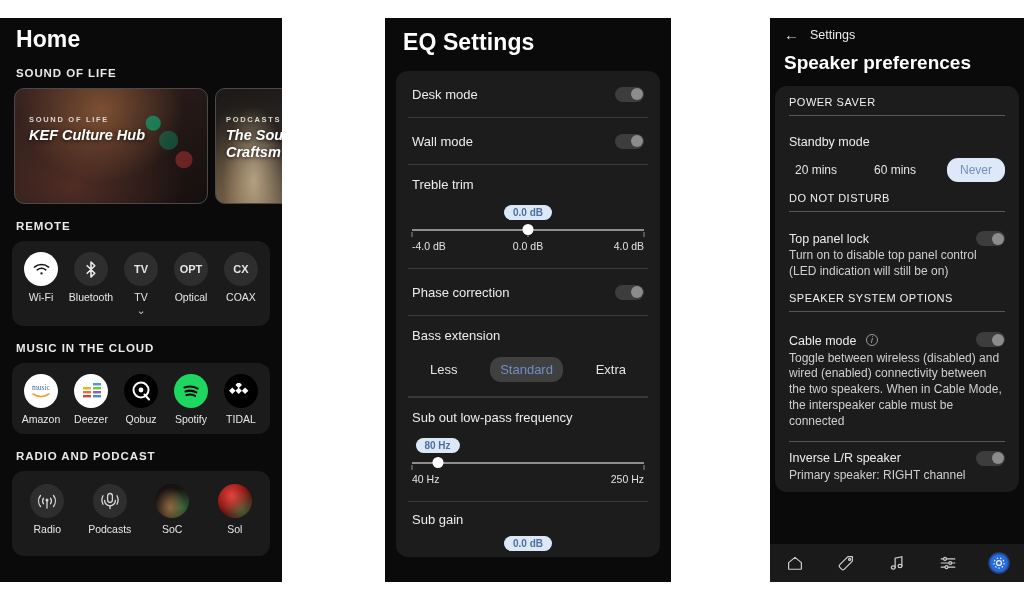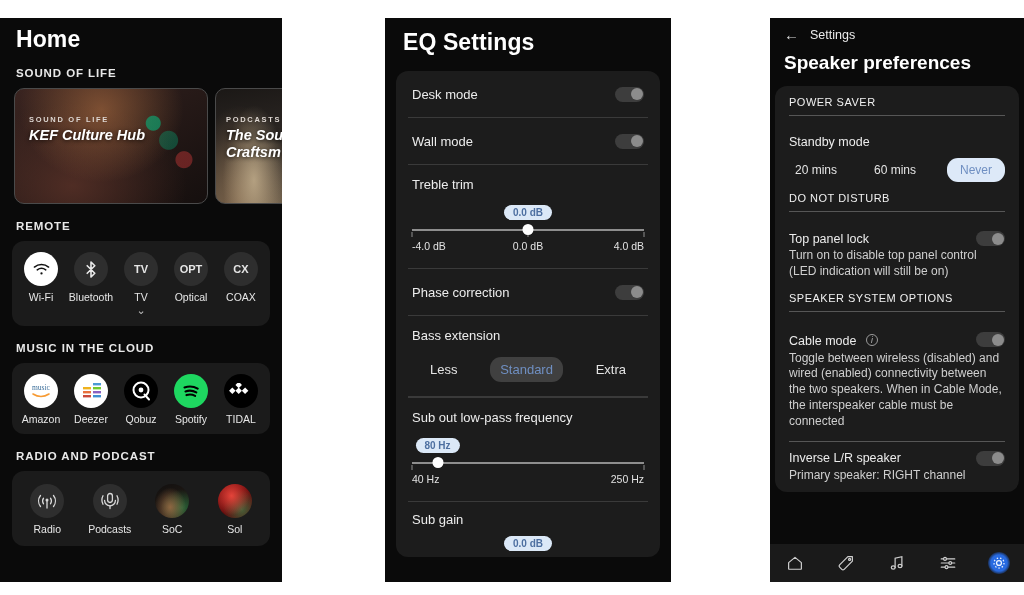--- a/index.html
+++ b/index.html
@@ -311,21 +311,21 @@
               </svg>
             </div>
             <div class="label">TIDAL</div>
           </div>
         </div>
       </div>
     </div>
 
     <div class="blk">
       <div class="section-label">RADIO AND PODCAST</div>
-      <div class="tile-card" style="padding-top:13px;padding-bottom:11px;">
+      <div class="tile-card" style="padding-top:13px;padding-bottom:21px;">
         <div class="tile-row" style="justify-content:space-around;">
           <div class="tile">
             <div class="svc-circle" style="background:#2e2e2e;display:flex;align-items:center;justify-content:center;">
               <svg width="24" height="24" viewBox="0 0 24 24" fill="none" stroke="#d8d8d8" stroke-width="1.3" stroke-linecap="round">
                 <path d="M5.5 6.5a9 9 0 0 0 0 11M18.5 6.5a9 9 0 0 1 0 11"></path>
                 <path d="M8.5 9.2a5 5 0 0 0 0 5.6M15.5 9.2a5 5 0 0 1 0 5.6"></path>
                 <circle cx="12" cy="11" r="1.5" fill="#d8d8d8" stroke="none"></circle>
                 <path d="M12 12.5V19"></path>
               </svg>
             </div>

